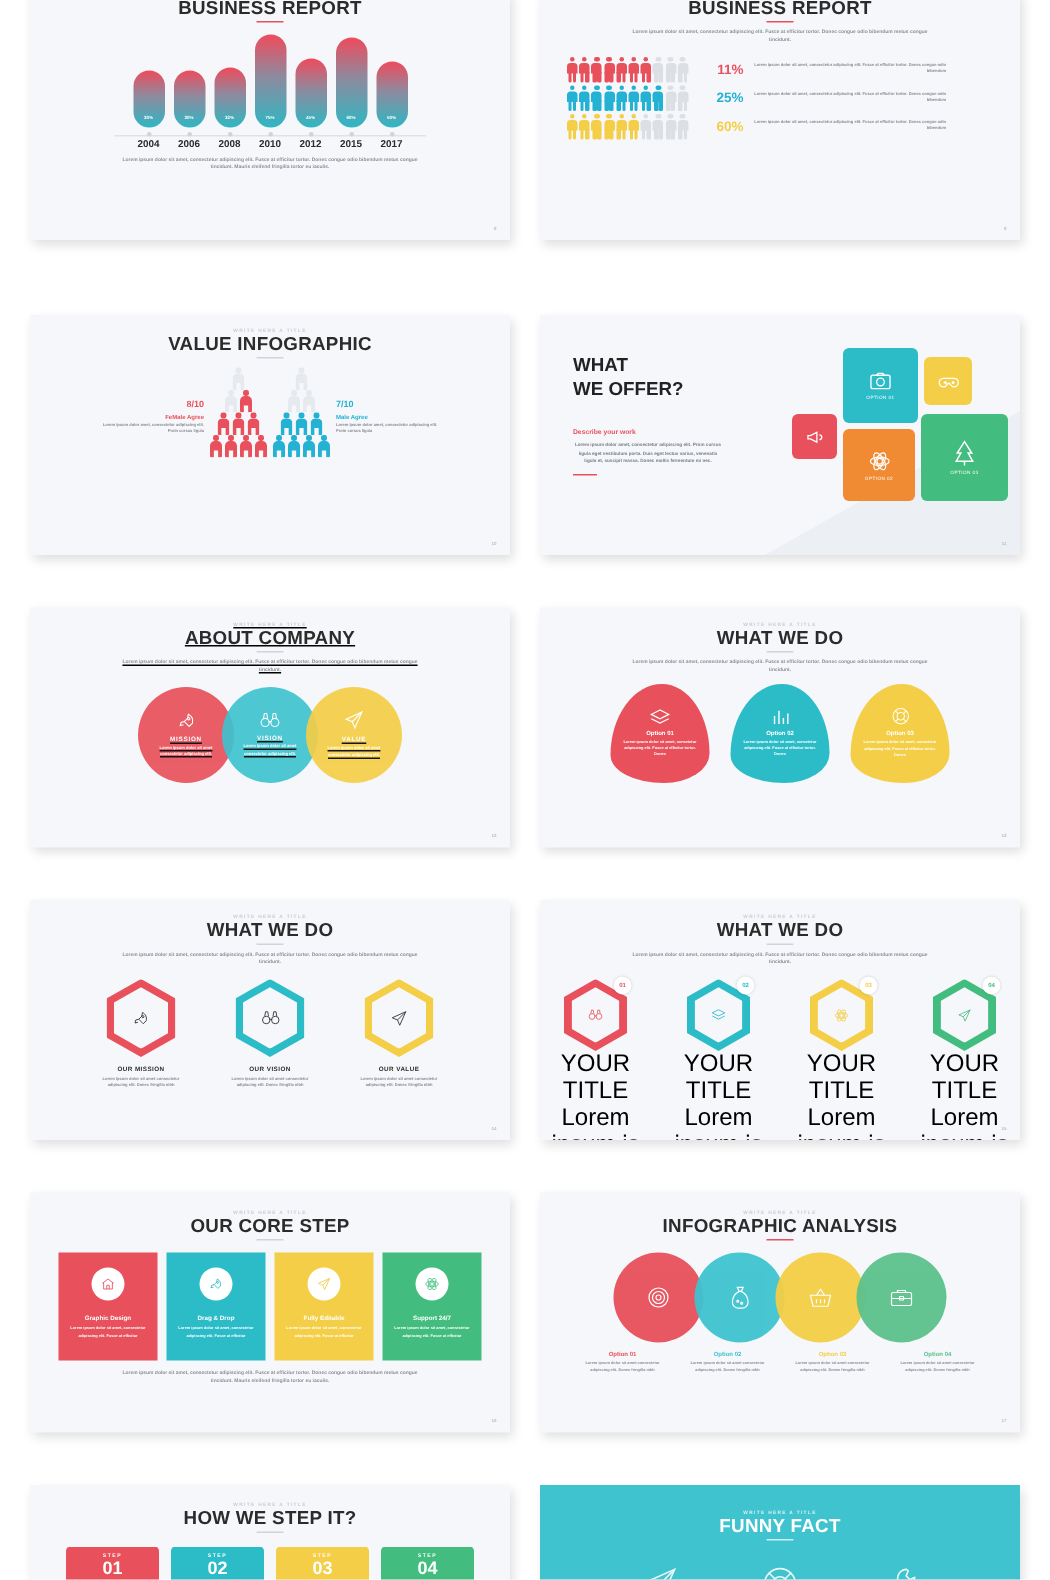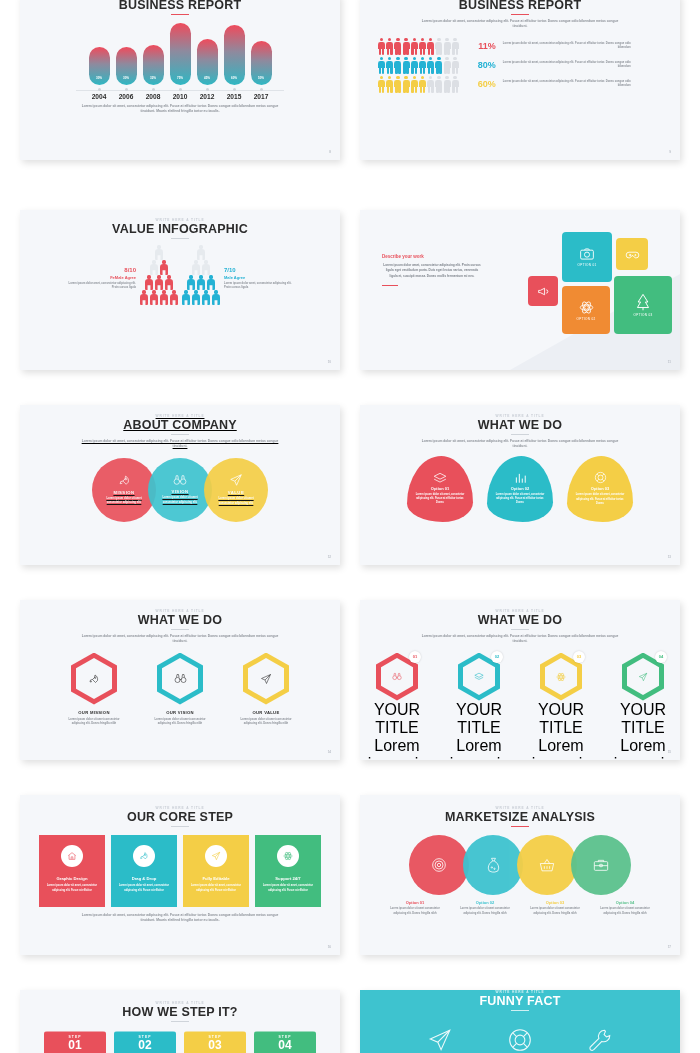--- a/index.html
+++ b/index.html
@@ -410,21 +410,21 @@
                   <i class="l1"></i>
                   <i class="l2"></i>
                 </span>
                 <span class="man" style="color: rgb(220, 223, 228);">
                   <i class="head"></i>
                   <i class="body"></i>
                   <i class="l1"></i>
                   <i class="l2"></i>
                 </span>
               </div>
-        <div class="pct" style="color:#24b2d4">80%</div>
+        <div class="pct" style="color:#24b2d4">25%</div>
         <div class="pr-text">Lorem ipsum dolor sit amet, consectetur adipiscing elit. Fusce at efficitur tortor. Donec congue odio bibendum</div>
       </div>
       <div class="pr-line">
         <div id="pg-row-2" style="display:flex;gap:1.2px">
                 <span class="man" style="color: rgb(244, 206, 70);">
                   <i class="head"></i>
                   <i class="body"></i>
                   <i class="l1"></i>
                   <i class="l2"></i>
                 </span>
@@ -612,20 +612,21 @@
     </div>
     <div class="pagenum">10</div>
   </div>
   </div>
 
   <div class="slide-wrap">
   <div class="slide" style="margin-top:15px;">
     <div class="diag"></div>
     <div class="offer">
       <div class="offer-left">
+        <h2><span>WHAT</span><br><span>WE OFFER?</span></h2>
         <div class="dy">Describe your work</div>
         <p>Lorem ipsum dolor amet, consectetur adipiscing elit. Proin cursus ligula eget vestibulum porta. Duis eget lectus varius, venenatis ligula et, suscipit massa. Donec mollis fermentum mi nec.</p>
         <div class="rule2"></div>
       </div>
       <div class="offer-right">
 
         <div class="tile" style="left:8px;top:66px;width:30px;height:30px;background:#e8505b">
           <svg width="13" height="13" viewBox="0 0 24 24" fill="none" stroke="#fff" stroke-width="1.6">
             <path d="M3 10v4h3l8 4V6l-8 4H3z"></path>
                   <path d="M17 9a3 3 0 010 6"></path>
@@ -926,21 +927,21 @@
     </div>
     <div class="subtext" style="max-width:212px;margin-top:6px">Lorem ipsum dolor sit amet, consectetur adipiscing elit. Fusce at efficitur tortor. Donec congue odio bibendum metus congue tincidunt. Mauris eleifend fringilla tortor eu iaculis.</div>
     <div class="pagenum">16</div>
   </div>
   </div>
 
   <div class="slide-wrap">
   <div class="slide" style="margin-top:15px;">
     <div style="padding-top:11px">
       <div class="kicker">WRITE HERE A TITLE</div>
-      <div class="title">MARKETSIZE ANALYSIS</div>
+      <div class="title">INFOGRAPHIC ANALYSIS</div>
       <div class="rule"></div>
     </div>
     <div class="mk-circles">
       <div class="mk" style="background:#e8505b">
         <svg width="16" height="16" viewBox="0 0 24 24" fill="none" stroke="#fff" stroke-width="1.2">
           <circle cx="12" cy="12" r="9.5"></circle>
                 <circle cx="12" cy="12" r="6"></circle>
                 <circle cx="12" cy="12" r="2.5"></circle>
         </svg>
       </div>
@@ -1014,21 +1015,21 @@
         <div class="sl">STEP</div>
         <div class="sn">04</div>
       </div>
     </div>
 
   </div>
   </div>
 
   <div class="slide-wrap">
   <div class="slide teal-bg" style="margin-top:15px;">
-    <div style="">
+    <div style="padding-top:16px">
       <div class="kicker" style="color:rgba(255,255,255,.8)">WRITE HERE A TITLE</div>
       <div class="title" style="color:#fff">FUNNY FACT</div>
       <div class="rule white"></div>
     </div>
     <div class="ff-icons">
       <svg width="26" height="26" viewBox="0 0 24 24" fill="none" stroke="#fff" stroke-width="1">
         <path d="M21 3L3 11l7 3 3 7 8-18z"></path>
               <path d="M10 14l11-11"></path>
       </svg>
       <svg width="26" height="26" viewBox="0 0 24 24" fill="none" stroke="#fff" stroke-width="1">

